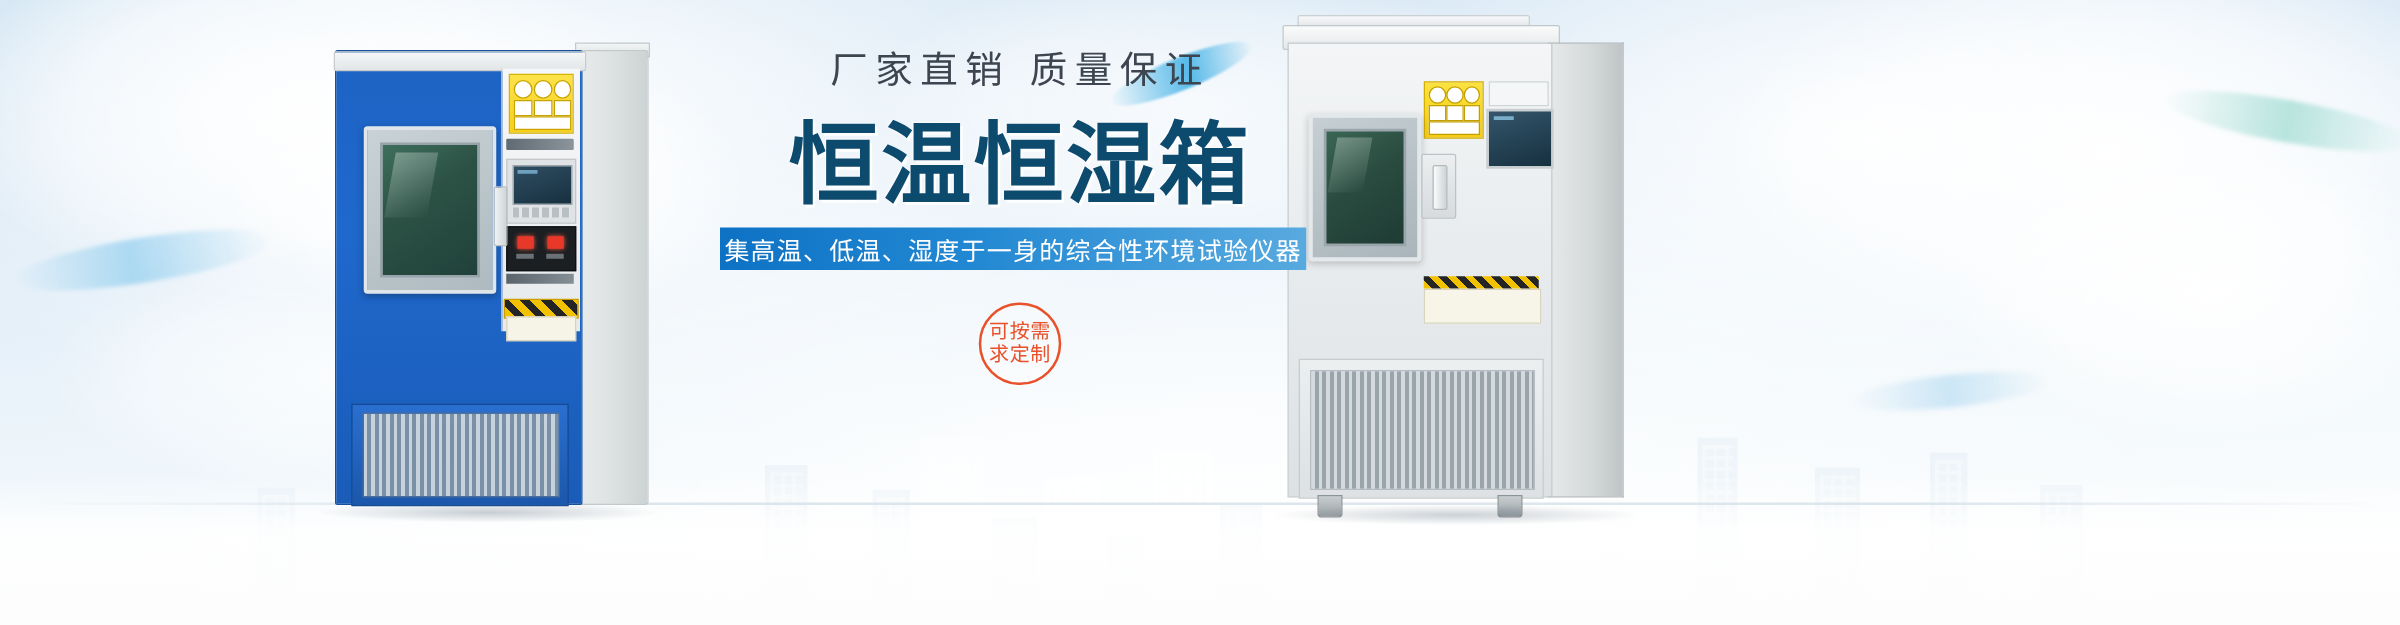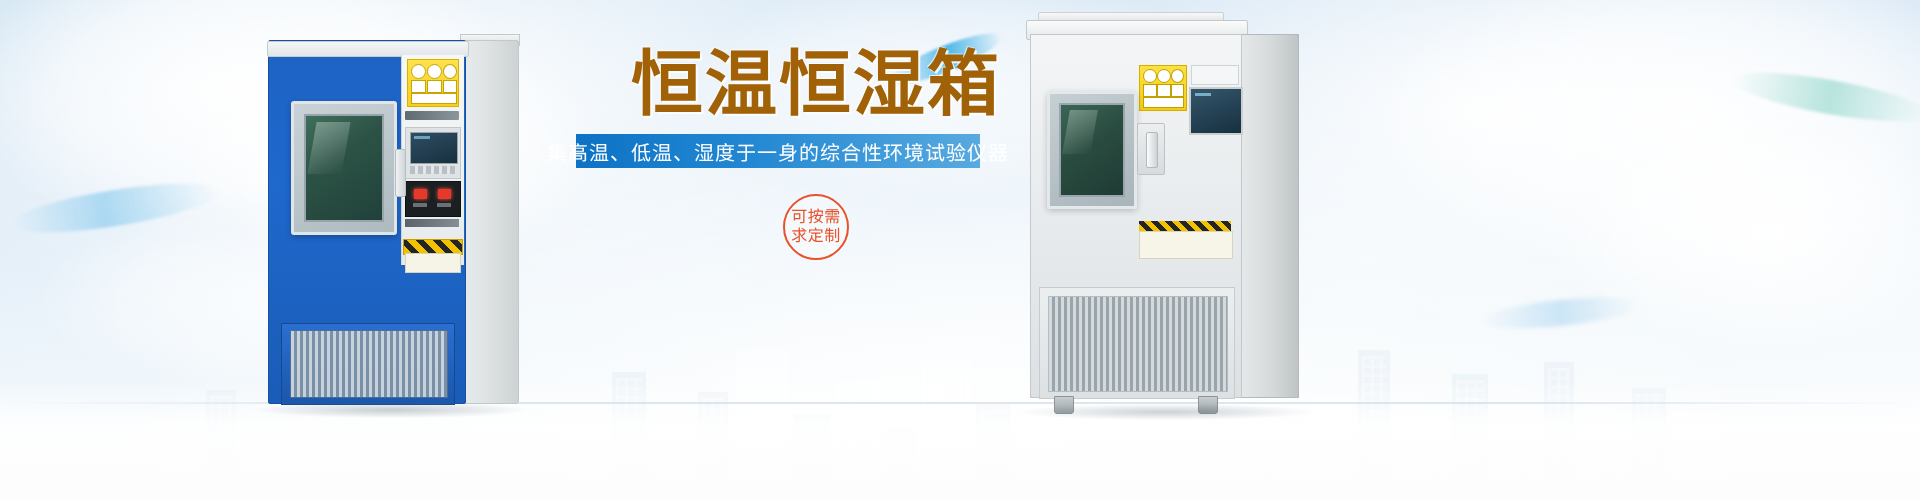--- a/index.html
+++ b/index.html
@@ -194,29 +194,29 @@
   
   .copy{position:absolute;left:576px;top:42px;width:480px;}
 
   .tagline{
     font-size:30px;line-height:1;letter-spacing:6px;
     color:#3c4550;text-align:center;white-space:nowrap;
     font-family:"DejaVu Sans","Liberation Sans",sans-serif;
   }
 
   .headline{
-    margin-top:6px;text-align:center;white-space:nowrap;
+    margin-top:24px;text-align:center;white-space:nowrap;
     font-size:72px;line-height:1;letter-spacing:2px;font-weight:bold;
-    color:#a16207;
+    color:#0c4a6e;
     text-shadow:2px 2px 0 rgba(255,255,255,.85), -1px -1px 0 rgba(255,255,255,.6);
     font-family:"DejaVu Sans","Liberation Sans",sans-serif;
   }
 
   .subbar{
-    margin-top:14px;height:34px;width:404px;
+    margin-top:14px;height:34px;width:469px;
     background:linear-gradient(90deg,#0d72c4 0%,#2489d3 45%,#58aadf 100%);
     display:flex;align-items:center;justify-content:center;
   }
   .subbar span{
     color:#fff;font-size:20px;letter-spacing:1px;white-space:nowrap;
     font-family:"DejaVu Sans","Liberation Sans",sans-serif;
   }
 
   .features{
     margin-top:26px;display:flex;justify-content:center;gap:22px;
@@ -357,20 +357,21 @@
         <div class="mr-vent"></div>
       </div>
     </div>
     <div class="mr-foot f1"></div>
     <div class="mr-foot f2"></div>
     <div class="mr-shadow"></div>
   </div>
 
   <div class="copy">
 
+    <div class="tagline">厂家直销  质量保证</div>
 
     <div class="headline">恒温恒湿箱</div>
 
     <div class="subbar">
       <span>集高温、低温、湿度于一身的综合性环境试验仪器</span>
     </div>
 
     <div class="features">
       <div class="circle">
         <div>可按需</div>

